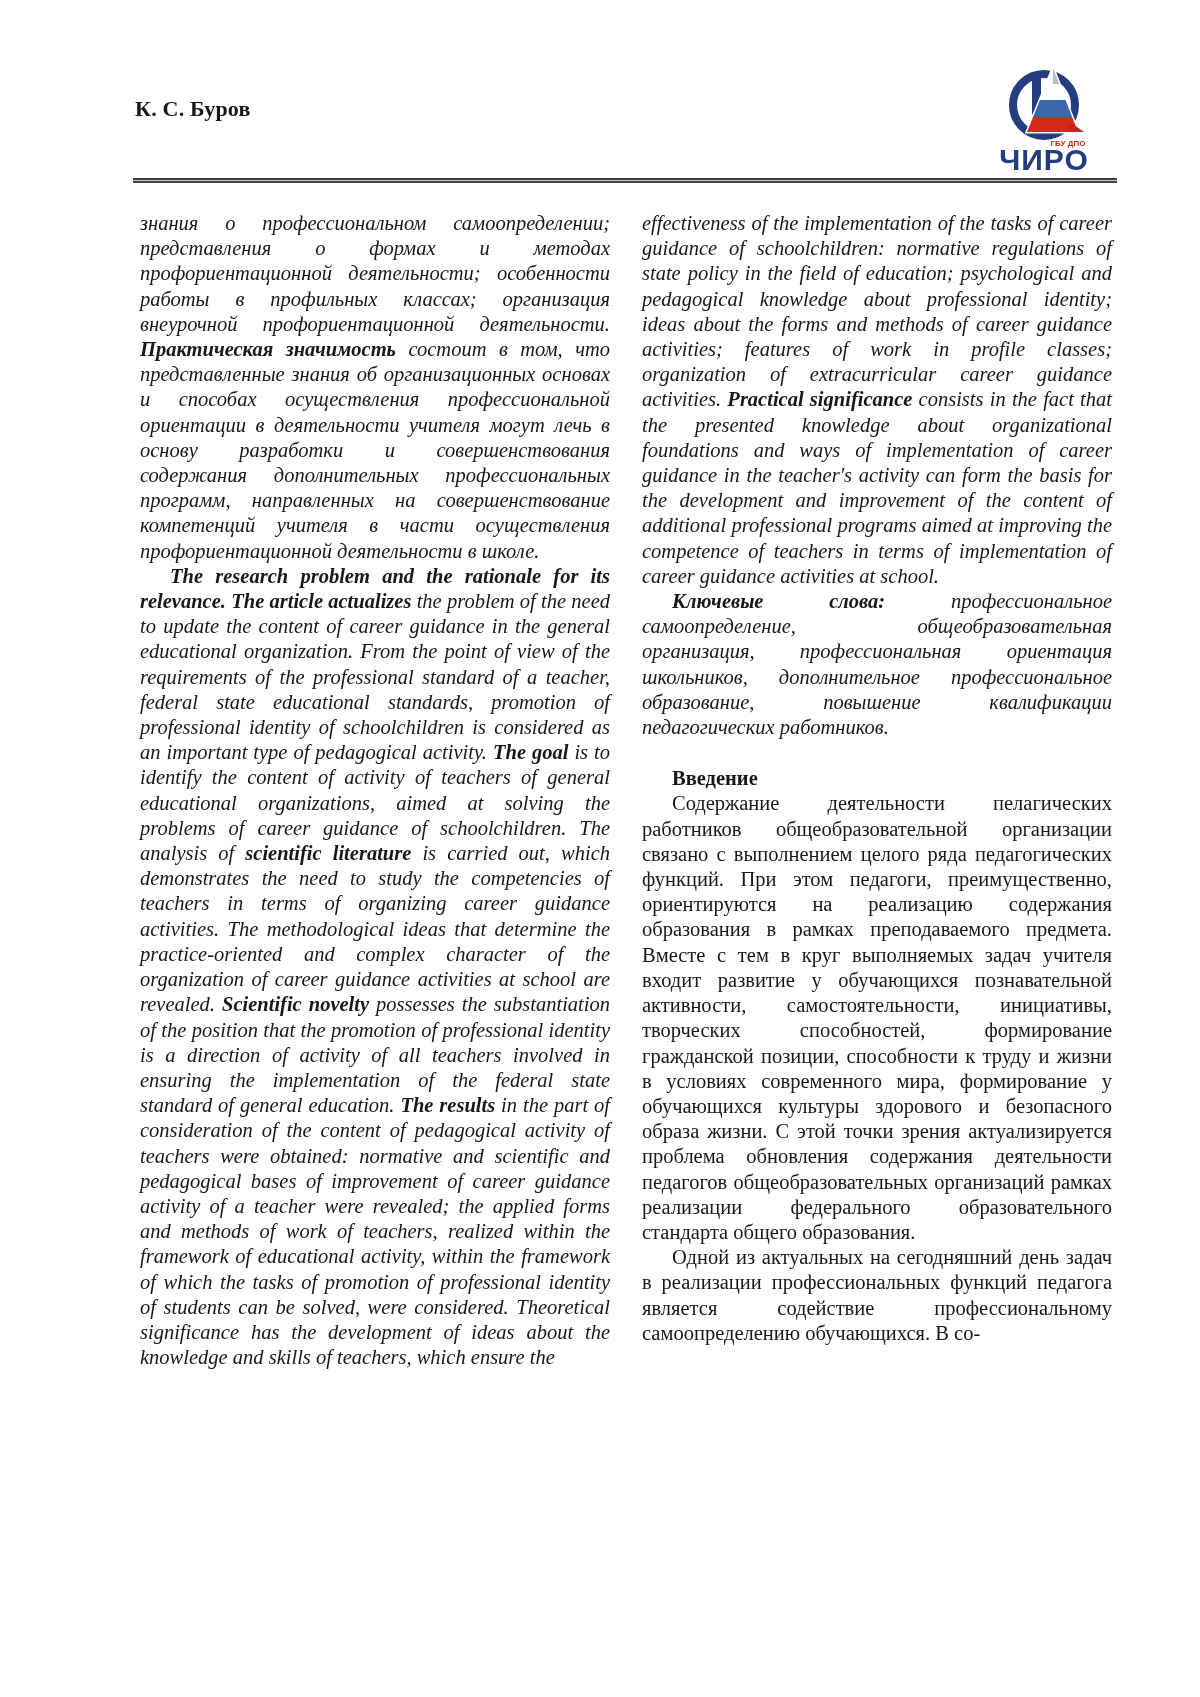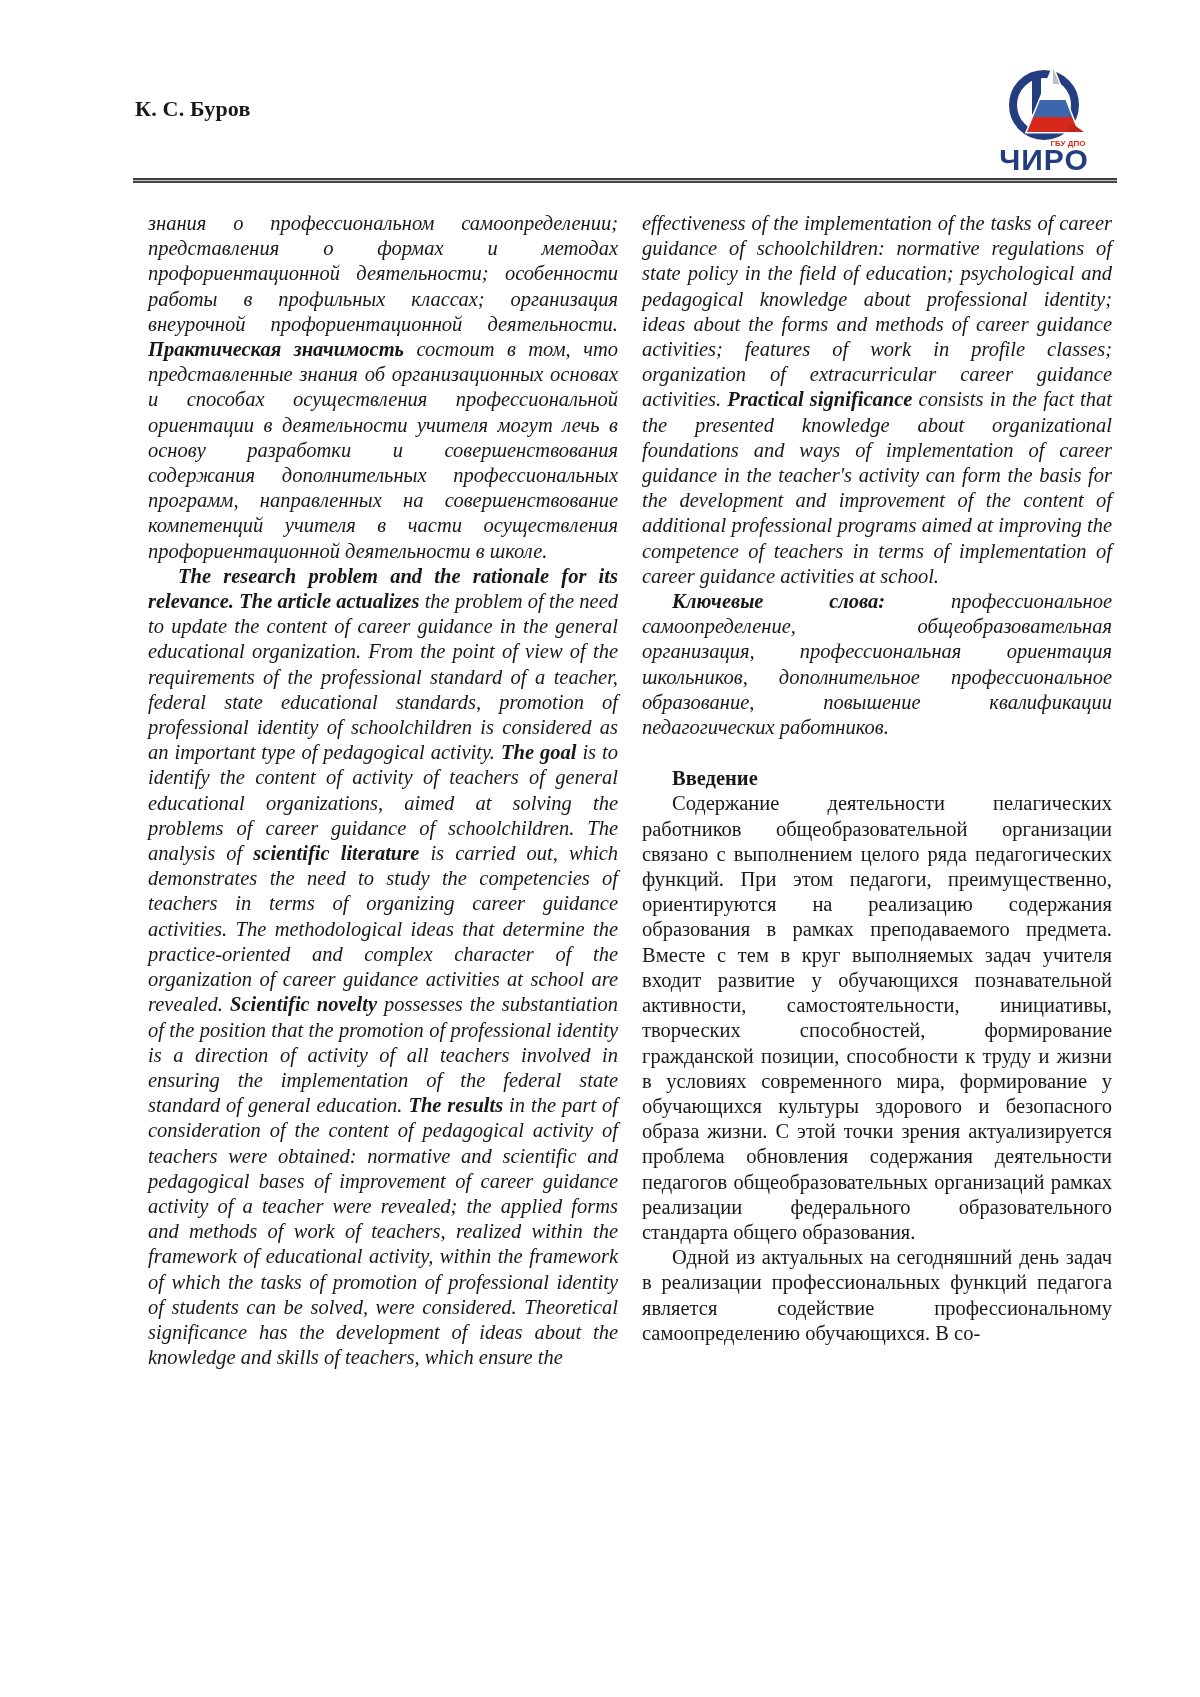--- a/index.html
+++ b/index.html
@@ -25,21 +25,21 @@
     background:#c7c7c7;box-sizing:border-box;
   }
   .rule.header{top:178px;}
   .rule.footer{top:1541px;}
   .logo{position:absolute;left:996px;top:64px;width:96px;height:112px;}
   .content{position:absolute;left:140px;top:211px;width:972px;}
   .col{
     position:absolute;top:0;width:470px;
     font-size:20.5px;line-height:25.2px;text-align:justify;
   }
-  .col.left{left:0;margin-left:8px;}
+  .col.left{left:0;}
   .col.right{left:502px;}
   p.para{margin:0;padding:0;}
   p.italic{font-style:italic;}
   p.roman{font-style:normal;}
   p.indent{text-indent:30px;}
   p.space-before{margin-top:26px;}
   .bold{font-weight:bold;}
   .footer-row{
     position:absolute;left:133px;top:1566px;width:984px;
     font-size:21px;line-height:24px;

